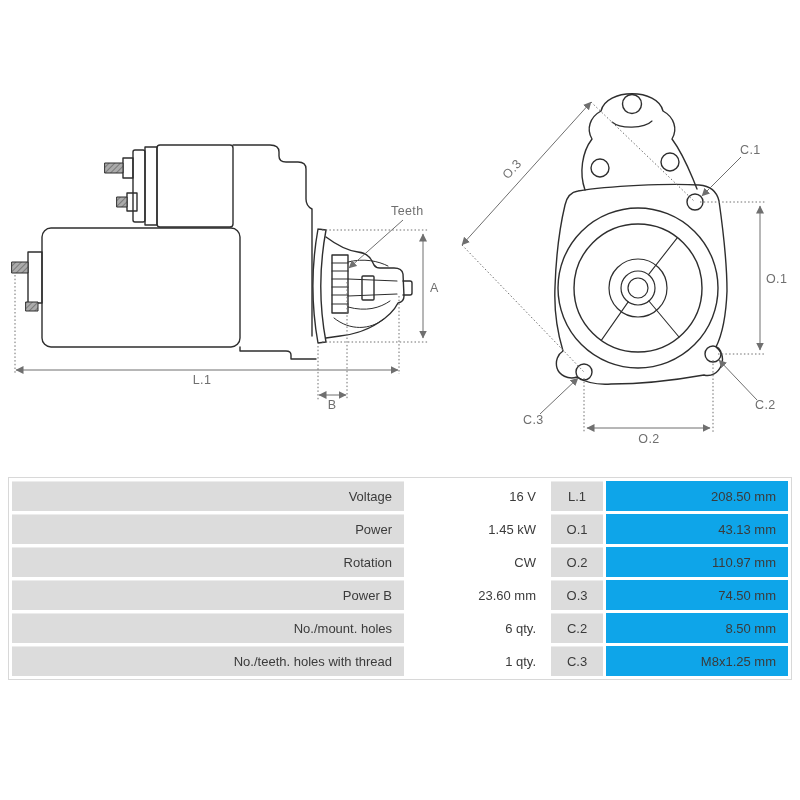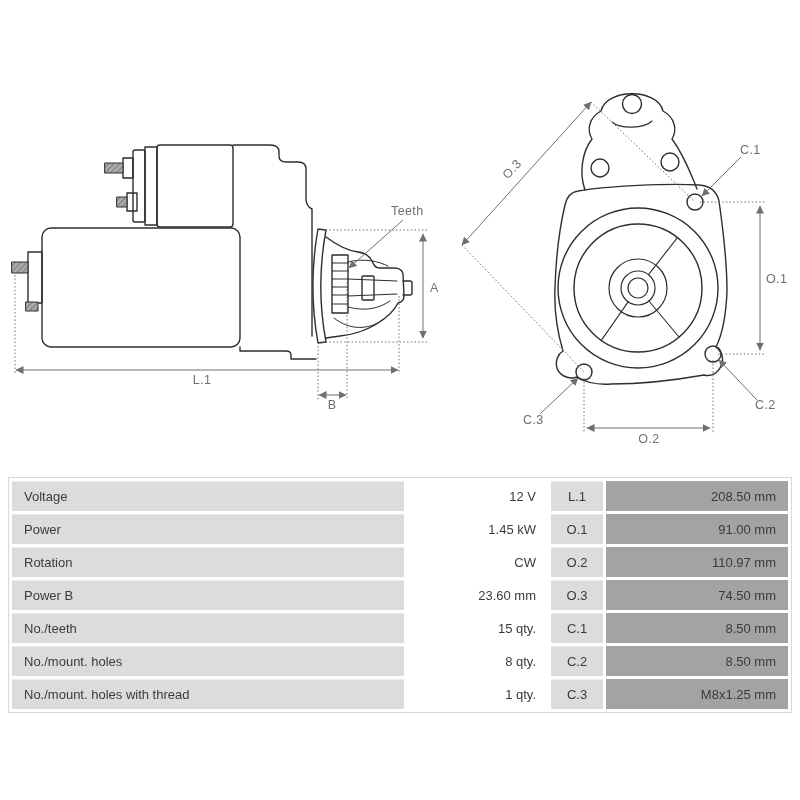--- a/index.html
+++ b/index.html
@@ -3,24 +3,24 @@
 <meta charset="utf-8">
 <style>
   html,body{margin:0;padding:0;background:#ffffff;}
   body{width:800px;height:800px;position:relative;font-family:"Liberation Sans",sans-serif;overflow:hidden;}
   .drawing-area{position:absolute;left:0;top:0;width:800px;height:470px;}
   svg text{font-family:"Liberation Sans",sans-serif;}
   .dim-label{font-size:12.5px;fill:#6f6f6f;letter-spacing:.4px;}
   .spec-table{position:absolute;left:8px;top:477px;border:1px solid #d8d8d8;background:#fff;}
   .spec-table table{border-collapse:separate;border-spacing:3px;table-layout:fixed;width:782px;}
   .spec-table td{height:30px;font-size:13px;color:#3b3b3b;padding:0 12px;white-space:nowrap;overflow:hidden;}
-  td.c1{background:#dcdcdc;text-align:left;box-shadow:inset 0 1px 0 rgba(255,255,255,.45);}
+  td.c1{background:#dcdcdc;text-align:right;box-shadow:inset 0 1px 0 rgba(255,255,255,.45);}
   td.c2{background:#ffffff;text-align:right;}
   td.c3{background:#dcdcdc;text-align:center;padding:0 4px;box-shadow:inset 0 1px 0 rgba(255,255,255,.45);}
-  td.c4{background:#a3a3a3;text-align:right;}
+  td.c4{background:#0ea5e9;text-align:right;}
 </style>
 </head>
 <body>
 
 <div class="drawing-area">
 <svg width="800" height="470" viewBox="0 0 800 470">
   <defs>
     <marker id="arr" markerWidth="9" markerHeight="9" refX="7.5" refY="4" orient="auto-start-reverse" markerUnits="userSpaceOnUse">
       <path d="M0,0 L8,4 L0,8 Z" fill="#6f6f6f"></path>
     </marker>
@@ -117,61 +117,55 @@
   <table>
     <colgroup>
       <col style="width:392px">
         <col style="width:141px">
         <col style="width:52px">
         <col style="width:182px">
     </colgroup>
     <tbody>
   <tr>
     <td class="c1">Voltage</td>
-    <td class="c2">12 V</td>
+    <td class="c2">16 V</td>
     <td class="c3">L.1</td>
     <td class="c4">208.50 mm</td>
   </tr>
 
   <tr>
     <td class="c1">Power</td>
     <td class="c2">1.45 kW</td>
     <td class="c3">O.1</td>
-    <td class="c4">91.00 mm</td>
+    <td class="c4">43.13 mm</td>
   </tr>
 
   <tr>
     <td class="c1">Rotation</td>
     <td class="c2">CW</td>
     <td class="c3">O.2</td>
     <td class="c4">110.97 mm</td>
   </tr>
 
   <tr>
     <td class="c1">Power B</td>
     <td class="c2">23.60 mm</td>
     <td class="c3">O.3</td>
     <td class="c4">74.50 mm</td>
   </tr>
 
-  <tr>
-    <td class="c1">No./teeth</td>
-    <td class="c2">15 qty.</td>
-    <td class="c3">C.1</td>
-    <td class="c4">8.50 mm</td>
-  </tr>
 
   <tr>
     <td class="c1">No./mount. holes</td>
-    <td class="c2">8 qty.</td>
+    <td class="c2">6 qty.</td>
     <td class="c3">C.2</td>
     <td class="c4">8.50 mm</td>
   </tr>
 
   <tr>
-    <td class="c1">No./mount. holes with thread</td>
+    <td class="c1">No./teeth. holes with thread</td>
     <td class="c2">1 qty.</td>
     <td class="c3">C.3</td>
     <td class="c4">M8x1.25 mm</td>
   </tr>
 </tbody>
   </table>
 </div>
 
 </body></html>

